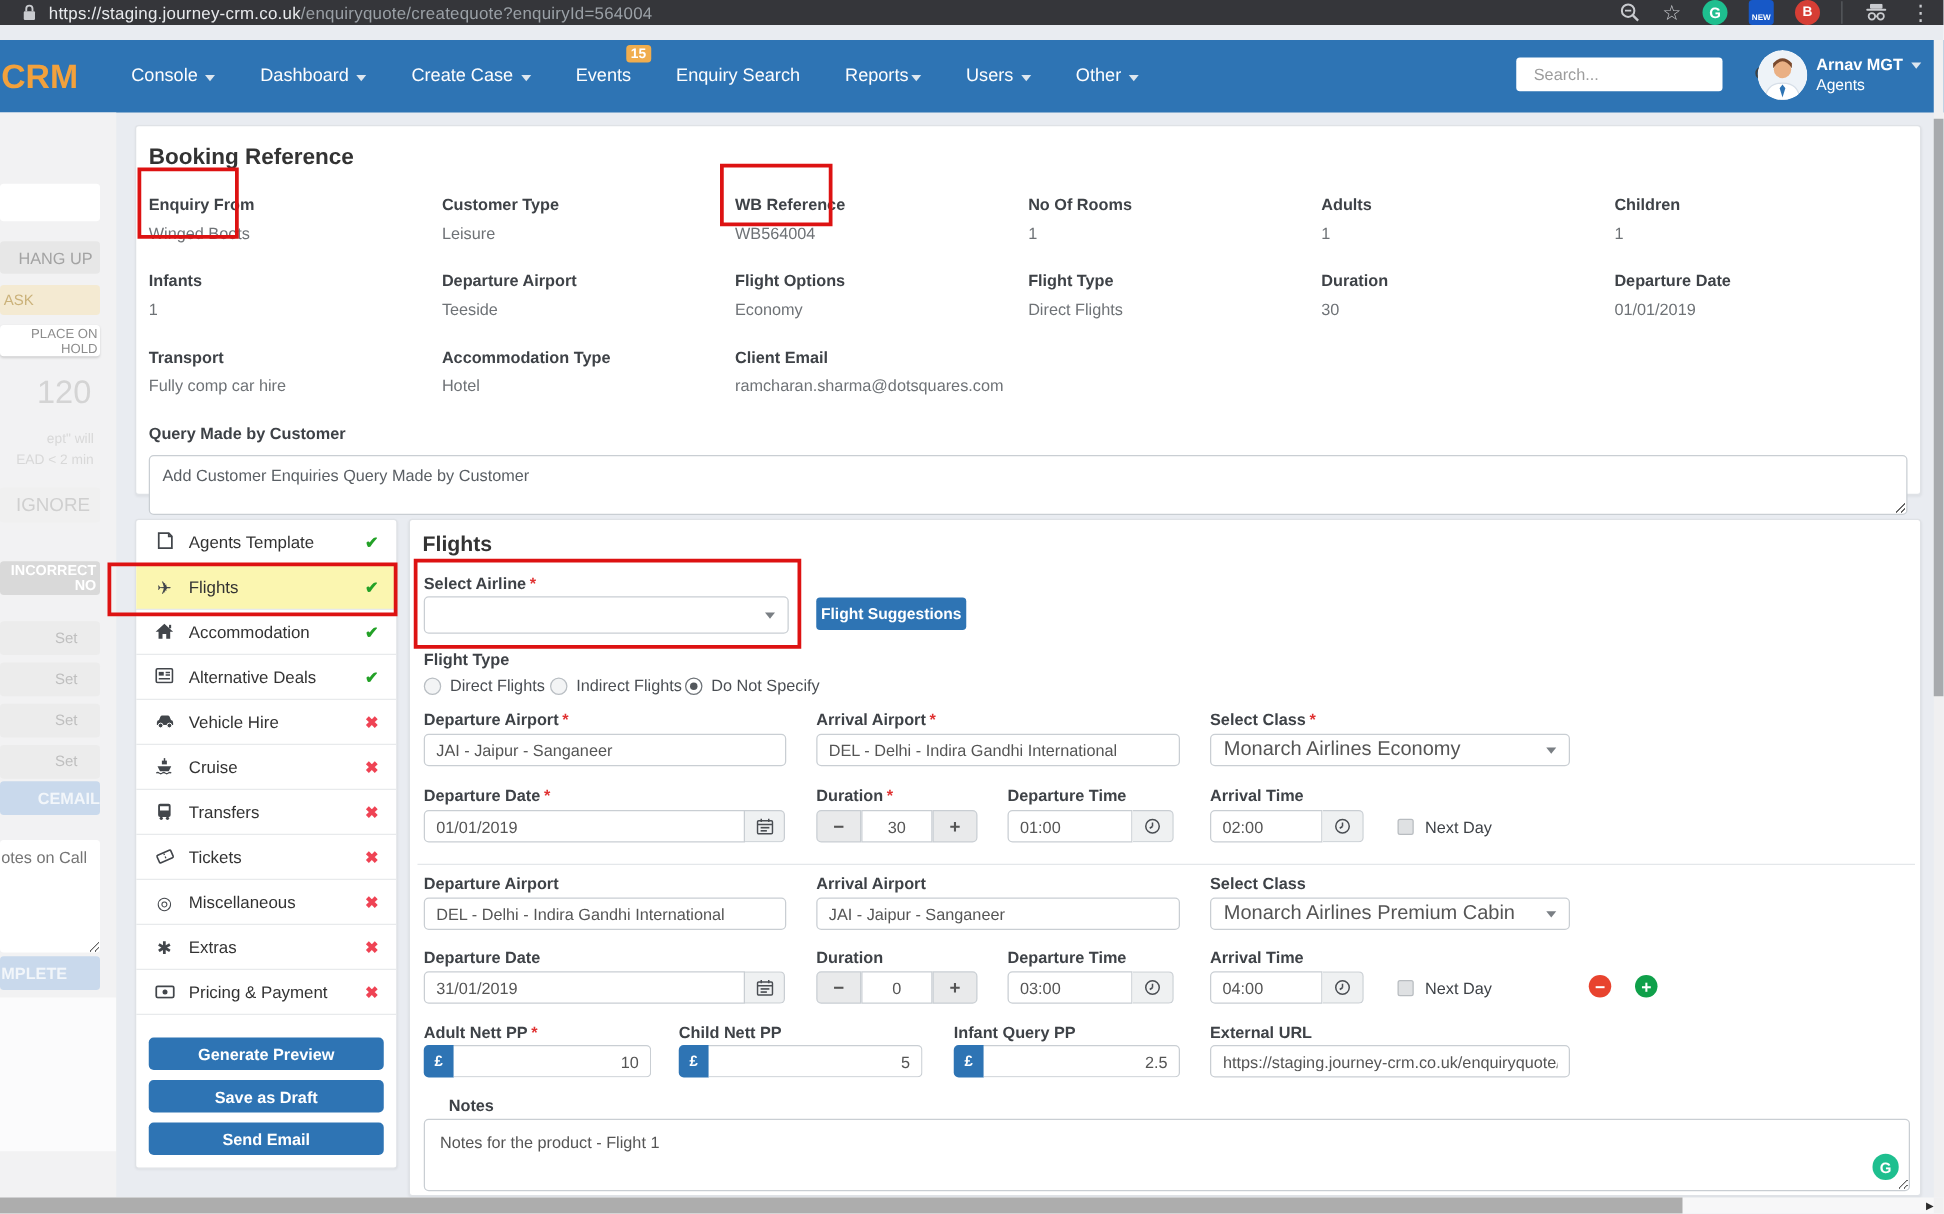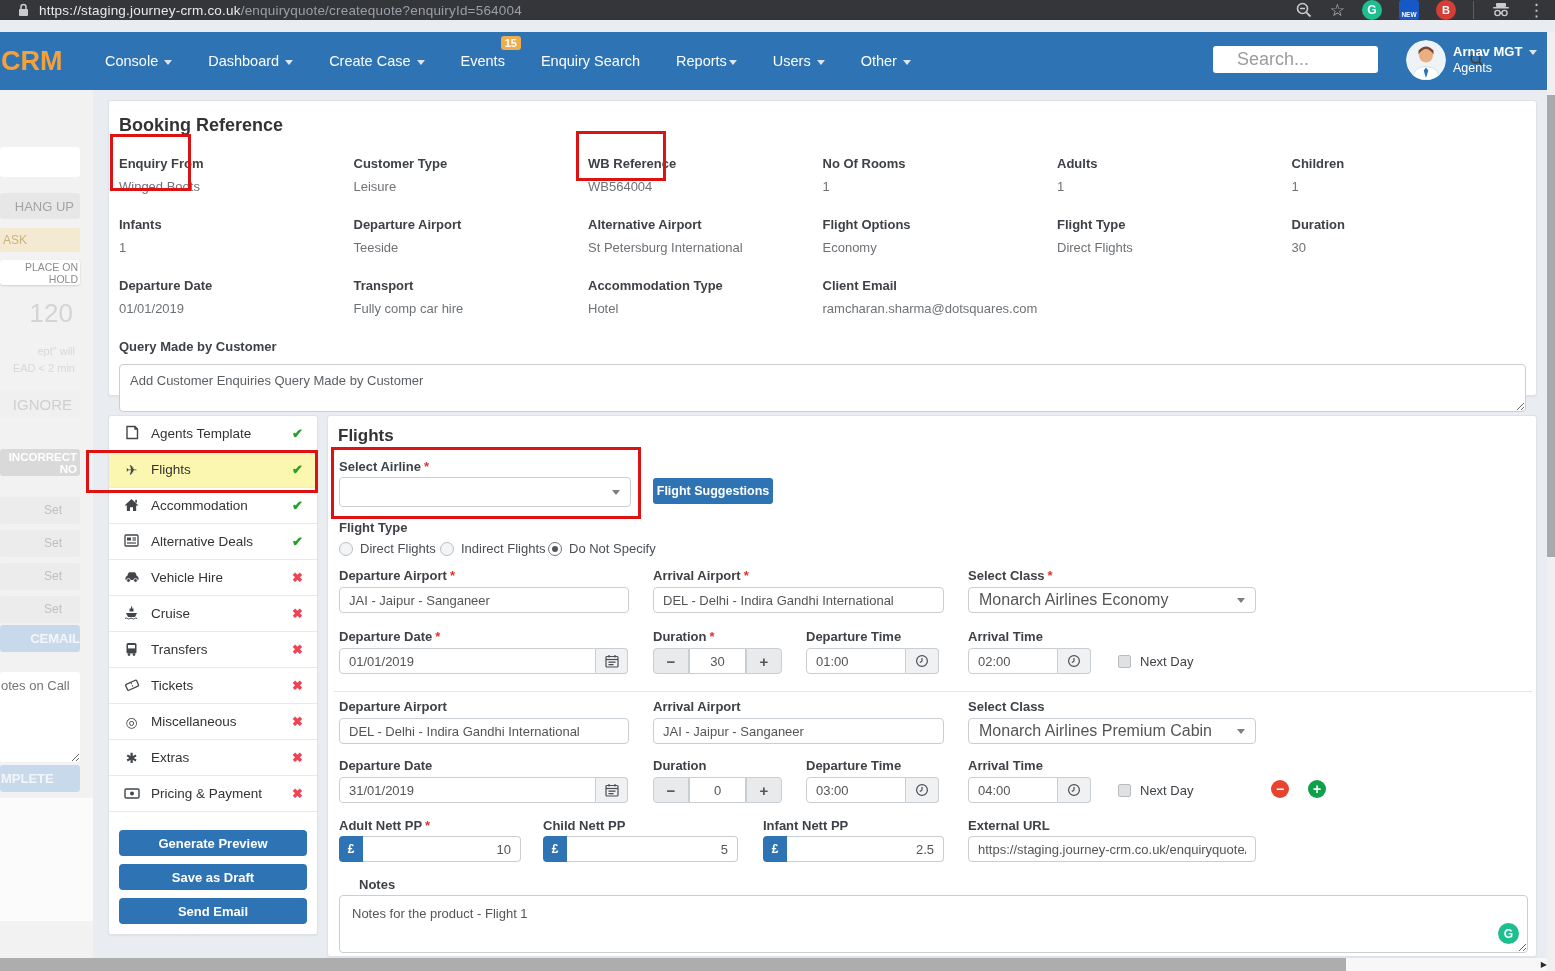--- a/index.html
+++ b/index.html
@@ -20,21 +20,21 @@
   .vdiv { width:1px; height:18px; background:#5b5e62; }
 
   
   .navbar { position:absolute; left:0; top:32px; width:1555px; height:58px; background:#2e74b4; }
   .logo { position:absolute; left:1px; top:14px; font-size:27px; font-weight:bold; color:#f2a13c; cursor:pointer; }
   .nav-items { position:absolute; left:105px; top:0; height:58px; display:flex; align-items:center; gap:36px; }
   .nav-item { position:relative; display:flex; align-items:center; gap:6px; color:#fdfdfe; font-size:14.5px; cursor:pointer; white-space:nowrap; }
   .nav-caret { width:0; height:0; border-left:4px solid transparent; border-right:4px solid transparent; border-top:5px solid #dce6ef; margin-top:2px; }
   .nav-badge { position:absolute; top:-17px; right:-16px; background:#f0ad4e; color:#fff; font-size:11px; font-weight:bold; padding:1px 4px; border-radius:3px; }
   .search-box { position:absolute; left:1213px; top:14px; width:165px; height:27px; background:#fff; border-radius:3px; display:flex; align-items:center; }
-  .search-box input { border:none; outline:none; flex:1; padding-left:24px; font-size:18px; color:#c2410c; background:transparent; font-family:inherit; }
+  .search-box input { border:none; outline:none; flex:1; padding-left:14px; font-size:13px; color:#c2410c; background:transparent; font-family:inherit; }
   .search-box input::placeholder { color:#9c9c9c; }
   .avatar { position:absolute; left:1406px; top:8px; width:40px; height:40px; border-radius:50%; overflow:hidden; cursor:pointer; }
   .user-block { position:absolute; left:1453px; top:12px; color:#fff; cursor:pointer; }
   .user-name { font-size:13px; font-weight:bold; display:flex; align-items:center; gap:7px; }
   .user-role { font-size:12.5px; margin-top:2px; }
 
   
   .call-panel { position:absolute; left:0; top:90px; width:93px; height:868px; background:#f2f2f3; overflow:hidden; }
   .cp { position:absolute; left:0; width:80px; font-family:inherit; }
   .cp-btn { border:none; border-radius:3px; cursor:pointer; font-family:inherit; display:block; }
@@ -250,24 +250,20 @@
         </div>
       <div>
           <div class="bk-label">Infants</div>
           <div class="bk-value">1</div>
         </div>
       <div>
           <div class="bk-label">Departure Airport</div>
           <div class="bk-value">Teeside</div>
         </div>
       <div>
-          <div class="bk-label">Alternative Airport</div>
-          <div class="bk-value">St Petersburg International</div>
-        </div>
-      <div>
           <div class="bk-label">Flight Options</div>
           <div class="bk-value">Economy</div>
         </div>
       <div>
           <div class="bk-label">Flight Type</div>
           <div class="bk-value">Direct Flights</div>
         </div>
       <div>
           <div class="bk-label">Duration</div>
           <div class="bk-value">30</div>
@@ -515,21 +511,21 @@
       </span>
     <div class="fl radio-row" style="left:790px; top:367px; gap:9px; font-weight:500; color:#3e4247;">
         <span class="checkbox"></span>
         <span>Next Day</span>
       </div>
     <span class="circ-btn" style="left:943px; top:364px; background:#e8432e;">−</span>
     <span class="circ-btn" style="left:980px; top:364px; background:#0fa04a;">+</span>
 
     <div class="fl f-label" style="left:11px; top:402px;"><span>Adult Nett PP</span><span class="req">*</span></div>
     <div class="fl f-label" style="left:215px; top:402px;">Child Nett PP</div>
-    <div class="fl f-label" style="left:435px; top:402px;">Infant Nett PP</div>
+    <div class="fl f-label" style="left:435px; top:402px;">Infant Query PP</div>
     <div class="fl f-label" style="left:640px; top:402px;">External URL</div>
 
     <span class="pound" style="left:11px; top:420px;">£</span>
     <input class="fl inp num nett-inp" style="left: 35px; top: 420px; width: 158px;" value="10">
     <span class="pound" style="left:215px; top:420px;">£</span>
     <input class="fl inp num nett-inp" style="left: 239px; top: 420px; width: 171px;" value="5">
     <span class="pound" style="left:435px; top:420px;">£</span>
     <input class="fl inp num nett-inp" style="left: 459px; top: 420px; width: 157px;" value="2.5">
     <input class="fl inp" style="left: 640px; top: 420px; width: 288px;" value="https://staging.journey-crm.co.uk/enquiryquote/crea">
 

